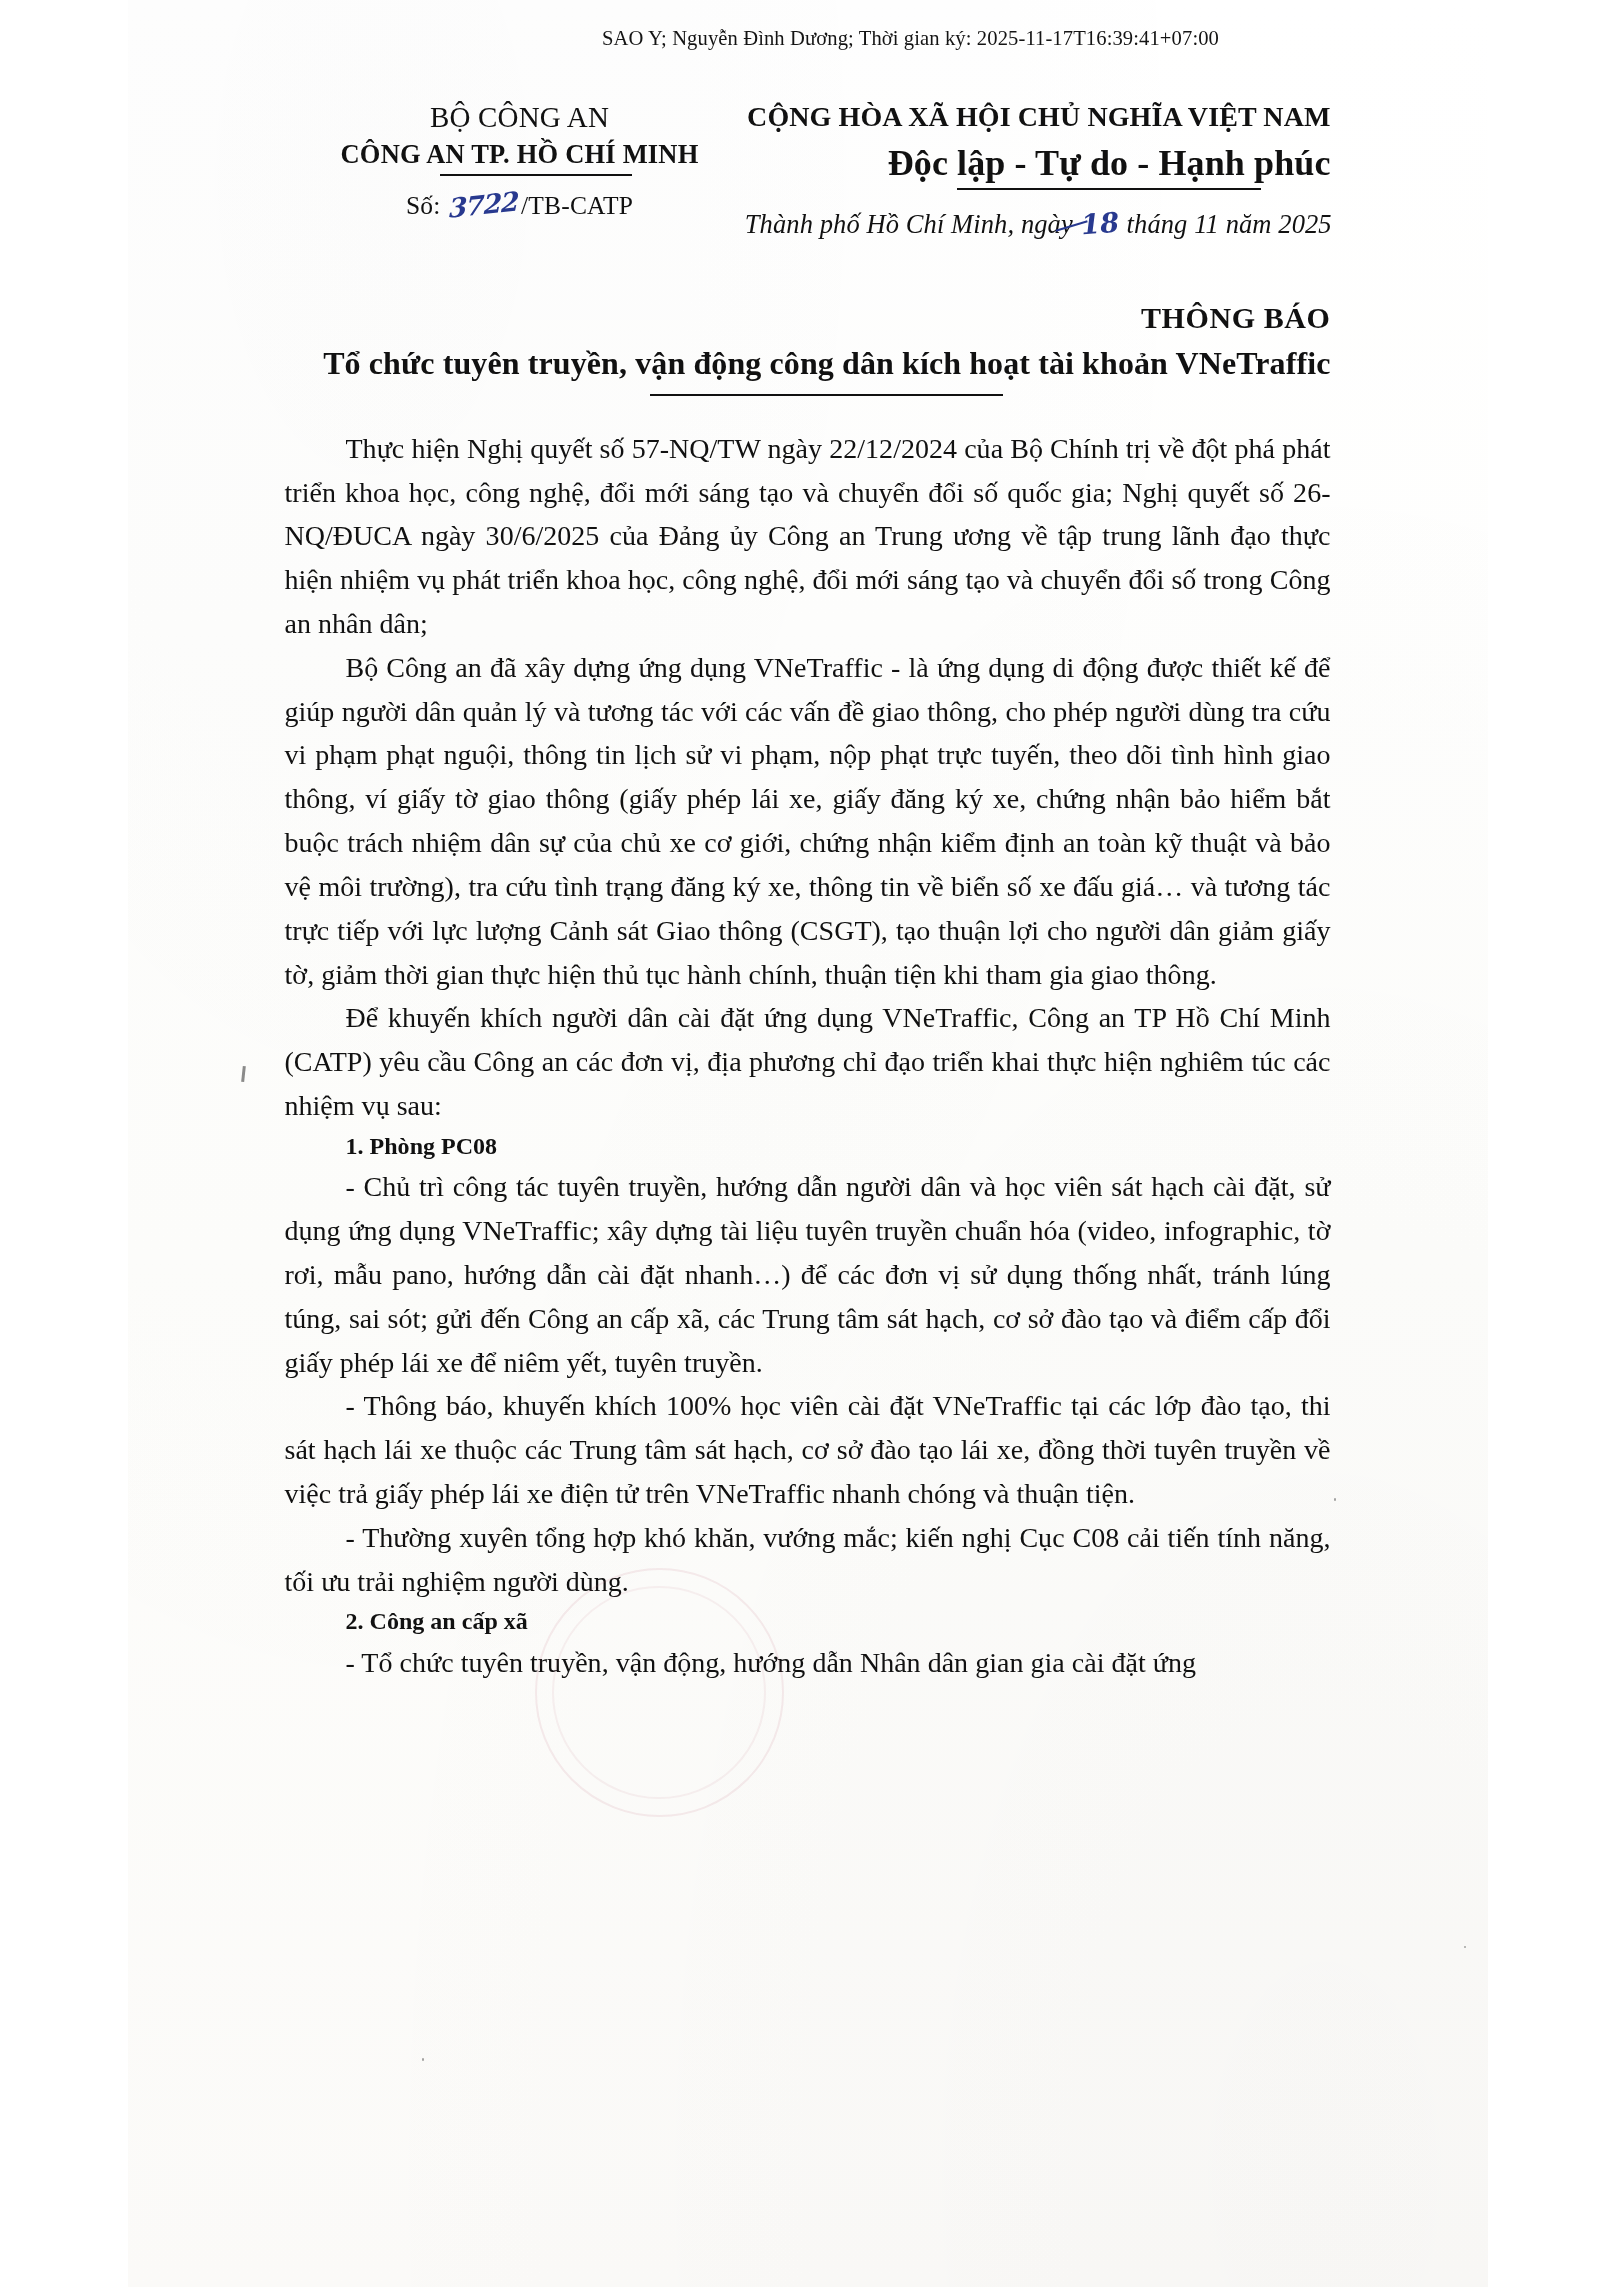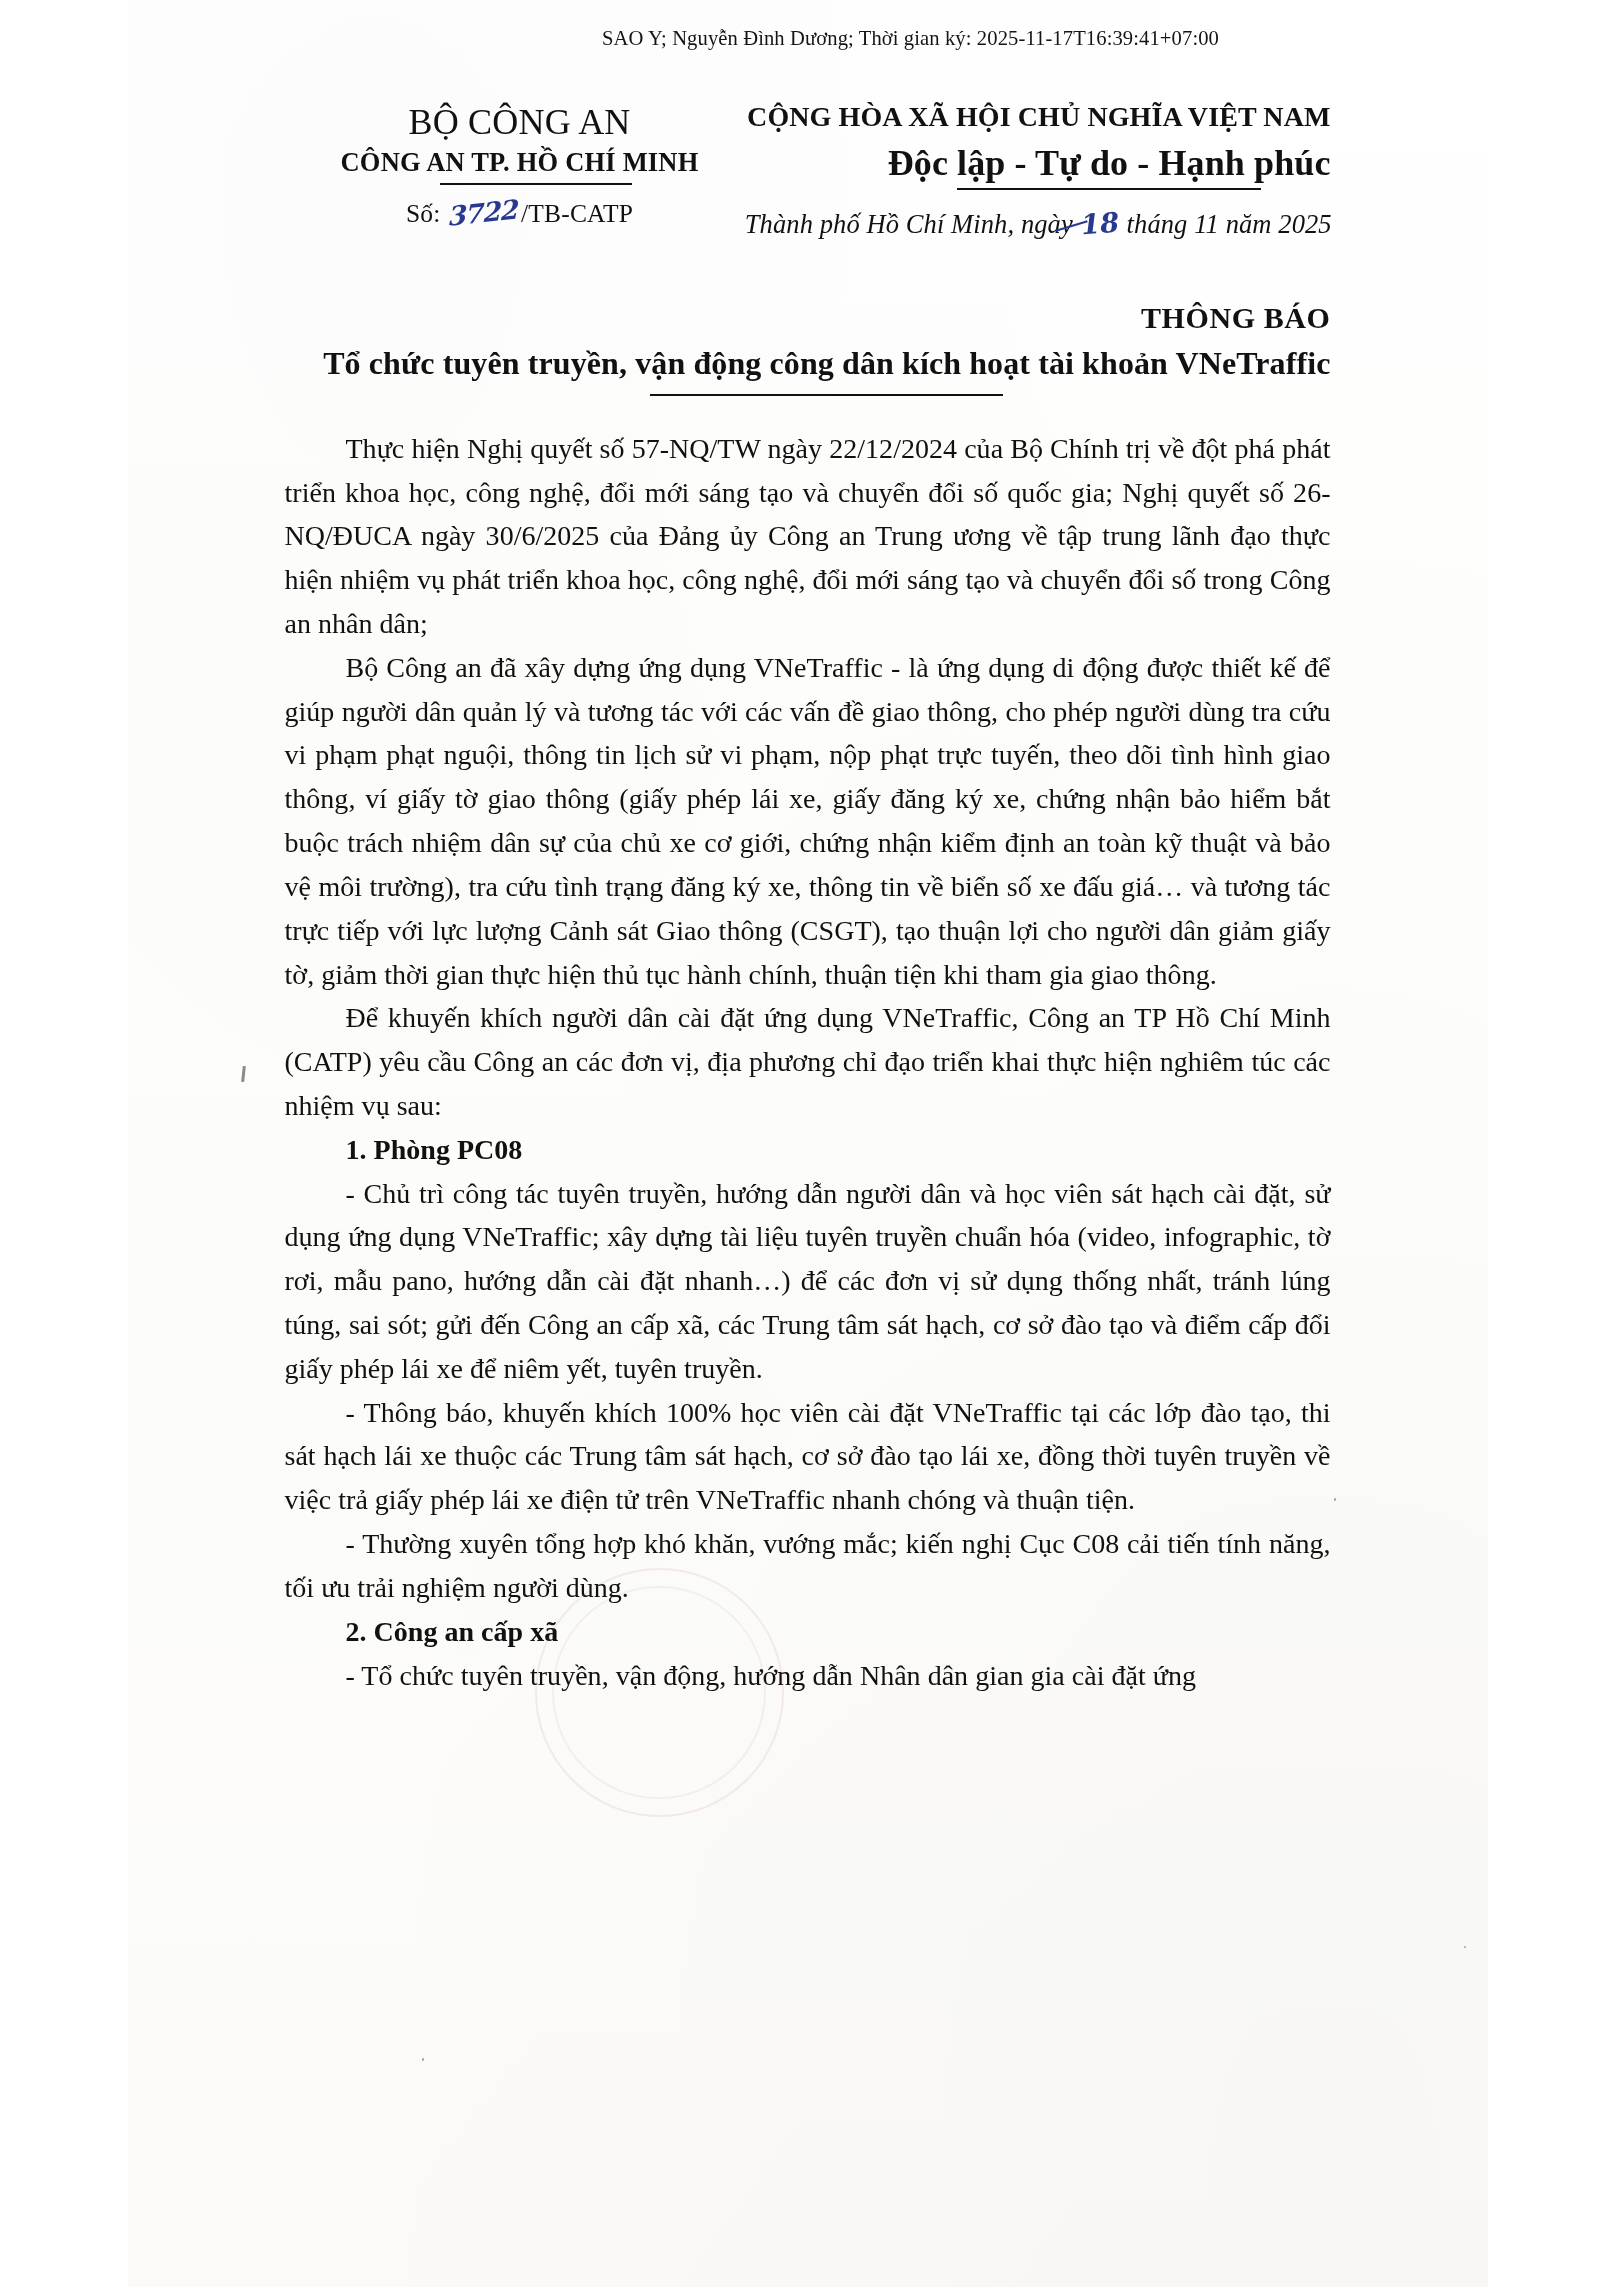--- a/index.html
+++ b/index.html
@@ -57,21 +57,21 @@
   .mast-left {
     width: 44%;
     text-align: center;
     padding-left: 9.8px;
   }
   .mast-right {
     width: 56%;
     text-align: right;
   }
   .org-top {
-    font-size: 36px;
+    font-size: 29px;
     letter-spacing: 0.2px;
     line-height: 1.28;
   }
   .org-main {
     font-size: 26.5px;
     font-weight: bold;
     letter-spacing: 0.2px;
     line-height: 1.3;
     display: inline-block;
     position: relative;
@@ -186,21 +186,21 @@
     text-align: justify;
     text-justify: inter-word;
     letter-spacing: 0.02px;
   }
   .body-block p {
     margin: 0;
     text-indent: 61px;
   }
   .body-block h3 {
     margin: 0;
-    font-size: 28px;
+    font-size: 24px;
     font-weight: bold;
     text-indent: 61px;
     line-height: 1.565;
   }
 
   
   .stamp {
     position: absolute;
     left: 407px;
     top: 1568px;

